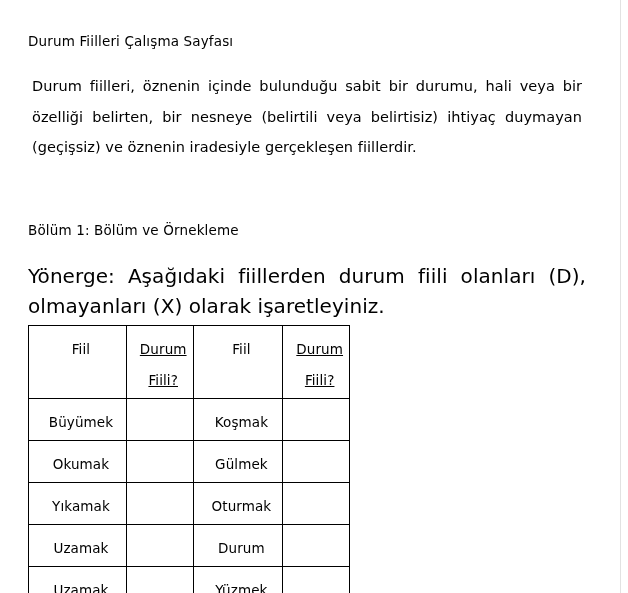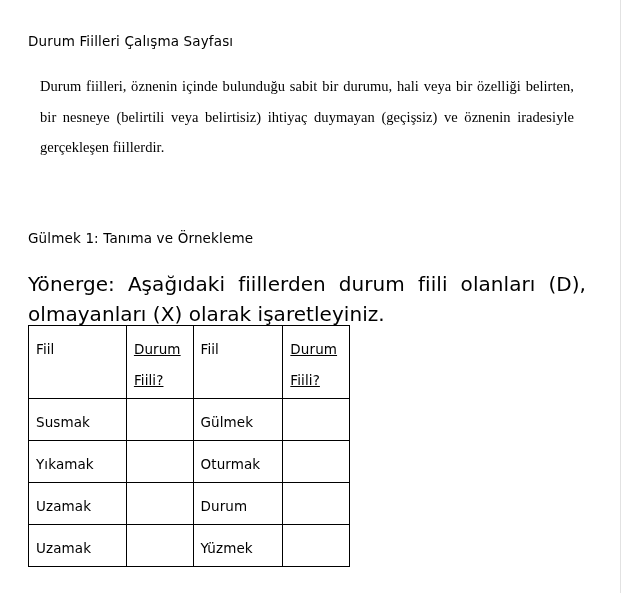--- a/index.html
+++ b/index.html
@@ -46,23 +46,22 @@
     letter-spacing: 0.15px;
     margin: 0 0 19px 0;
     text-align: left;
     white-space: nowrap;
   }
   .body-para {
     font-size: 14.5px;
     line-height: 30.5px;
     text-align: justify;
     text-justify: inter-word;
-    margin: 12px;
+    margin: 4px;
     letter-spacing: 0.05px;
-    font-family: Liberation Serif, serif;
   }
   .spacer-block {
     height: 52px;
   }
   .section-heading {
     font-size: 13.5px;
     line-height: 22px;
     letter-spacing: 0.15px;
     margin: 0 0 20px 0;
     white-space: nowrap;
@@ -84,21 +83,21 @@
     table-layout: fixed;
   }
   .verb-table td,
   .verb-table th {
     border: 1px solid #000000;
     vertical-align: top;
     padding: 8px 0 0 7px;
     font-size: 13.5px;
     line-height: 31px;
     font-weight: normal;
-    text-align: left;
+    text-align: center;
     letter-spacing: 0.1px;
   }
   .col-verb-a { width: 97px; }
   .col-mark-a { width: 66px; }
   .col-verb-b { width: 89px; }
   .col-mark-b { width: 66px; }
   .verb-table thead td { height: 64px; }
   .verb-table tbody td { height: 33px; }
   .hdr-line { display: block; text-decoration: underline; }
   .cell-empty { min-height: 31px; }
@@ -109,21 +108,21 @@
 <div class="page">
 
   <div class="content">
 
     <p class="doc-title">Durum Fiilleri Çalışma Sayfası</p>
 
     <p class="body-para">Durum fiilleri, öznenin içinde bulunduğu sabit bir durumu, hali veya bir özelliği belirten, bir nesneye (belirtili veya belirtisiz) ihtiyaç duymayan (geçişsiz) ve öznenin iradesiyle gerçekleşen fiillerdir.</p>
 
     <div class="spacer-block"></div>
 
-    <p class="section-heading">Gülmek 1: Tanıma ve Örnekleme</p>
+    <p class="section-heading">Bölüm 1: Bölüm ve Örnekleme</p>
 
     <p class="instruction-para">Yönerge: Aşağıdaki fiillerden durum fiili olanları (D), olmayanları (X) olarak işaretleyiniz.</p>
 
   </div>
 
   <table class="verb-table">
     <colgroup>
       <col class="col-verb-a">
       <col class="col-mark-a">
       <col class="col-verb-b">
@@ -138,21 +137,27 @@
         </td>
         <td>Fiil</td>
         <td>
           <span class="hdr-line">Durum</span>
           <span class="hdr-line">Fiili?</span>
         </td>
       </tr>
     </thead>
     <tbody>
       <tr>
-        <td>Susmak</td>
+        <td>Büyümek</td>
+        <td class="cell-empty"></td>
+        <td>Koşmak</td>
+        <td class="cell-empty"></td>
+      </tr>
+      <tr>
+        <td>Okumak</td>
         <td class="cell-empty"></td>
         <td>Gülmek</td>
         <td class="cell-empty"></td>
       </tr>
       <tr>
         <td>Yıkamak</td>
         <td class="cell-empty"></td>
         <td>Oturmak</td>
         <td class="cell-empty"></td>
       </tr>

